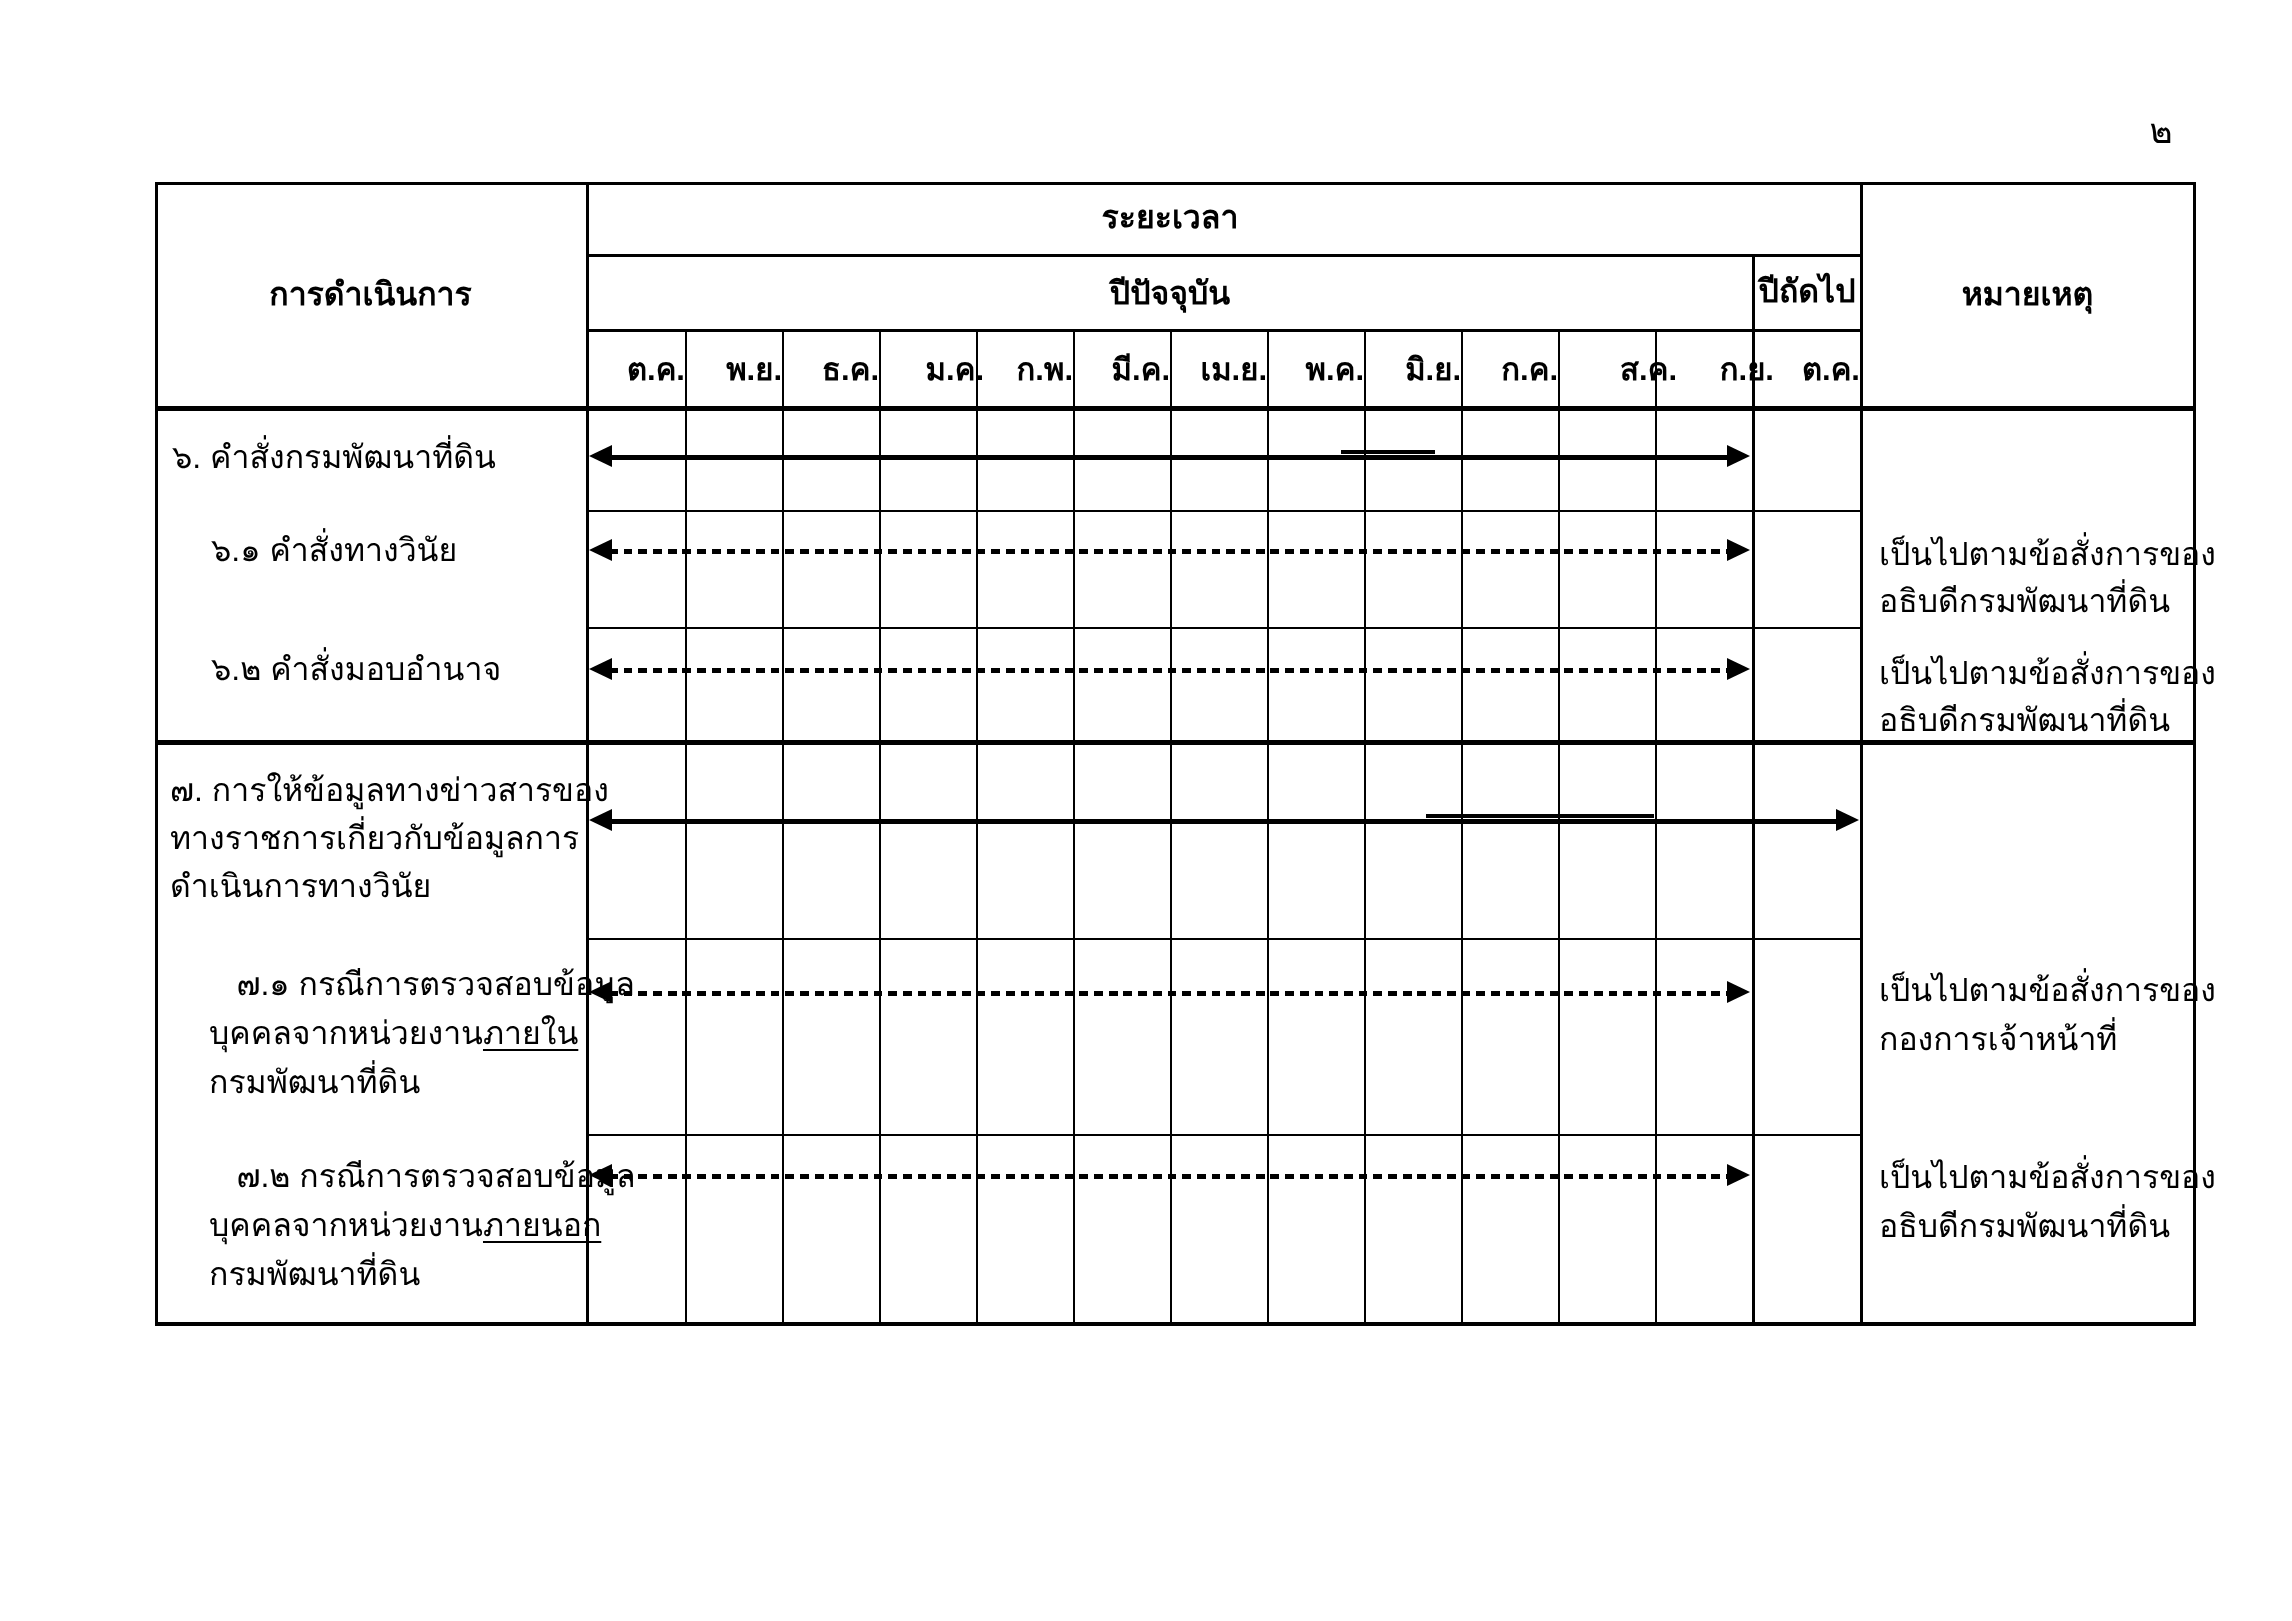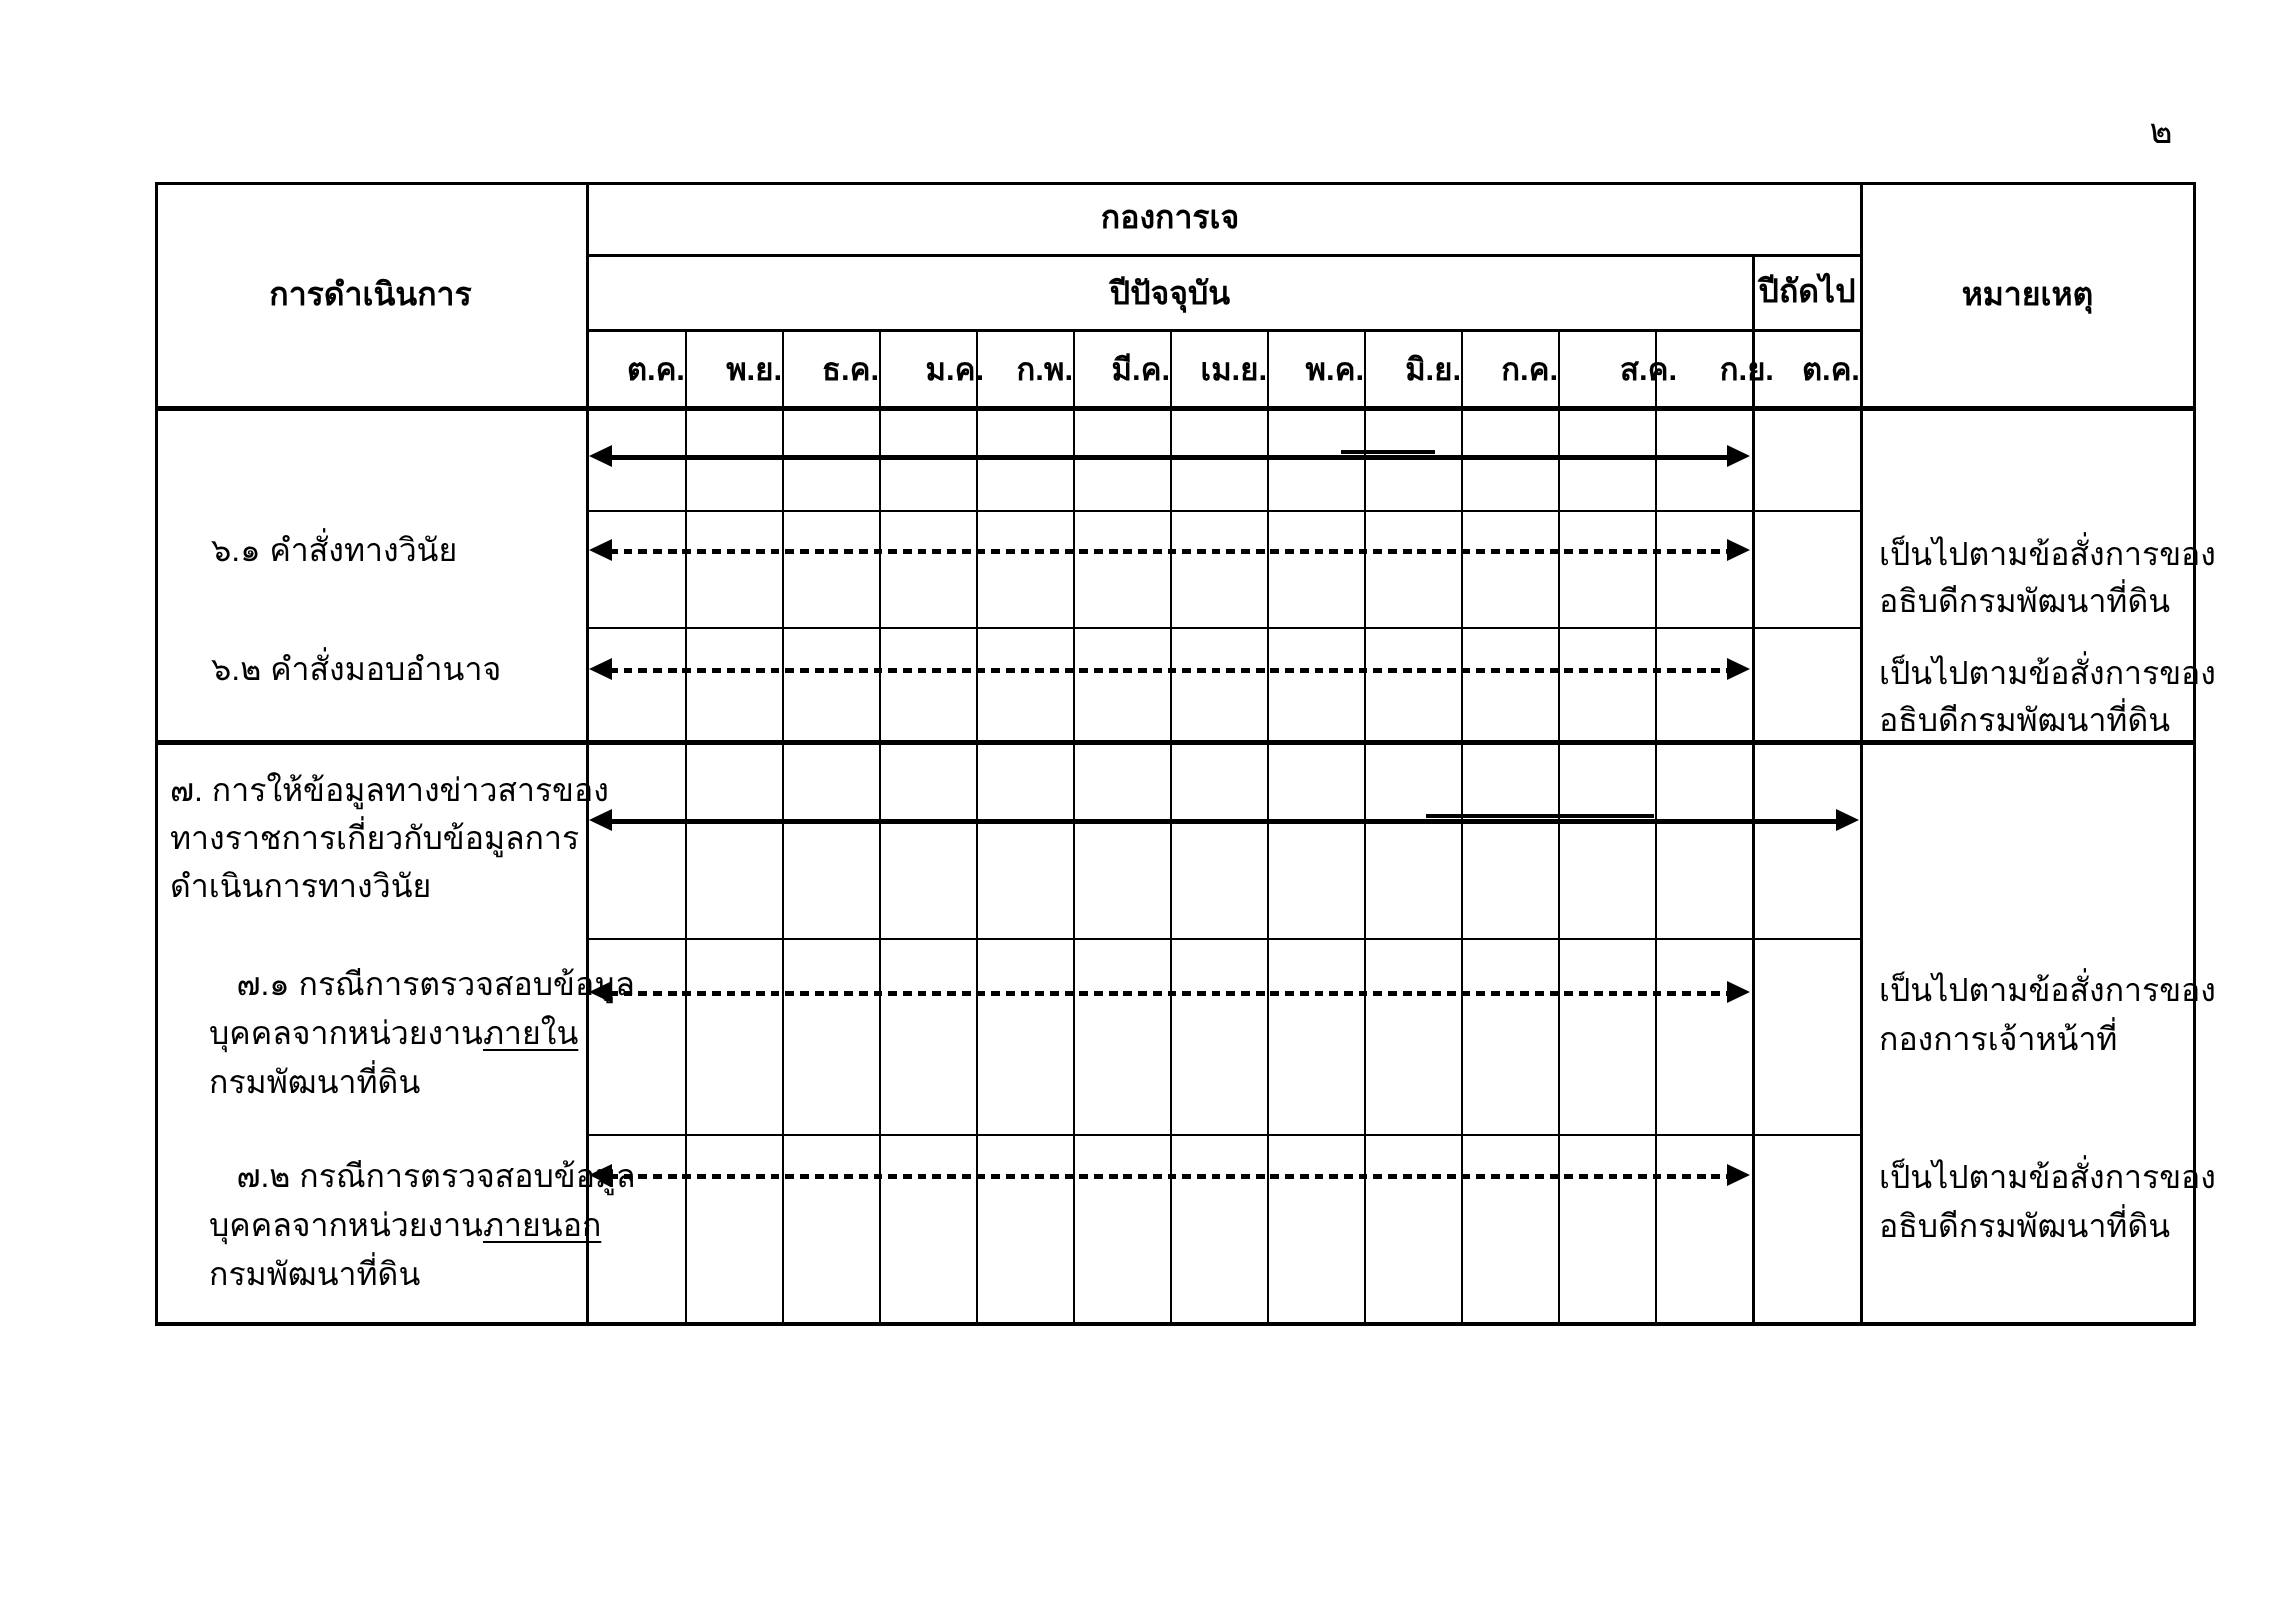--- a/index.html
+++ b/index.html
@@ -51,39 +51,40 @@
   <i class="ln" style="left:586px;top:254px;width:1277px;height:2.9px;"></i>
   <i class="ln" style="left:586px;top:329px;width:1277px;height:2.9px;"></i>
   <i class="ln" style="left:155px;top:406px;width:2041px;height:4.9px;"></i>
   <i class="ln" style="left:586px;top:510px;width:1277px;height:2px;"></i>
   <i class="ln" style="left:586px;top:627px;width:1277px;height:2px;"></i>
   <i class="ln" style="left:155px;top:740px;width:2041px;height:4.9px;"></i>
   <i class="ln" style="left:586px;top:938px;width:1277px;height:2px;"></i>
   <i class="ln" style="left:586px;top:1134px;width:1277px;height:2px;"></i>
 
   <div class="txt b ctr" style="left:155px;top:273px;width:431px;height:43px;line-height:43px;">การดำเนินการ</div>
-  <div class="txt b ctr" style="left:588px;top:196px;width:1164px;height:43px;line-height:43px;">กองการเจ</div>
+  <div class="txt b ctr" style="left:588px;top:196px;width:1164px;height:43px;line-height:43px;">ระยะเวลา</div>
   <div class="txt b ctr" style="left:588px;top:272px;width:1164px;height:43px;line-height:43px;">ปีปัจจุบัน</div>
   <div class="txt b ctr" style="left:1754px;top:270px;width:106px;height:43px;line-height:43px;">ปีถัดไป</div>
   <div class="txt b ctr" style="left:1863px;top:273px;width:329px;height:43px;line-height:43px;">หมายเหตุ</div>
 
   <div class="mcell" style="left:588px;width:97px;">ต.ค.</div>
   <div class="mcell" style="left:685px;width:97px;">พ.ย.</div>
   <div class="mcell" style="left:782px;width:97px;">ธ.ค.</div>
   <div class="mcell" style="left:879px;width:97px;padding-left:8px;">ม.ค.</div>
   <div class="mcell" style="left:976px;width:97px;">ก.พ.</div>
   <div class="mcell" style="left:1073px;width:97px;">มี.ค.</div>
   <div class="mcell" style="left:1170px;width:97px;">เม.ย.</div>
   <div class="mcell" style="left:1267px;width:97px;">พ.ค.</div>
   <div class="mcell" style="left:1364px;width:97px;">มิ.ย.</div>
   <div class="mcell" style="left:1461px;width:97px;">ก.ค.</div>
   <div class="mcell" style="left:1558px;width:119px;">ส.ค.</div>
   <div class="mcell" style="left:1655px;width:97px;margin-left:22px;">ก.ย.</div>
   <div class="mcell" style="left:1754px;width:106px;">ต.ค.</div>
 
+  <div class="txt lh" style="left:172px;top:433px;">๖. คำสั่งกรมพัฒนาที่ดิน</div>
 
   <div class="txt lh" style="left:211px;top:526px;">๖.๑ คำสั่งทางวินัย</div>
 
   <div class="txt lh" style="left:211px;top:645px;">๖.๒ คำสั่งมอบอำนาจ</div>
 
   <div class="txt" style="left:170px;top:766px;line-height:48px;">
     <div>๗. การให้ข้อมูลทางข่าวสารของ</div>
     <div>ทางราชการเกี่ยวกับข้อมูลการ</div>
     <div>ดำเนินการทางวินัย</div>
   </div>

